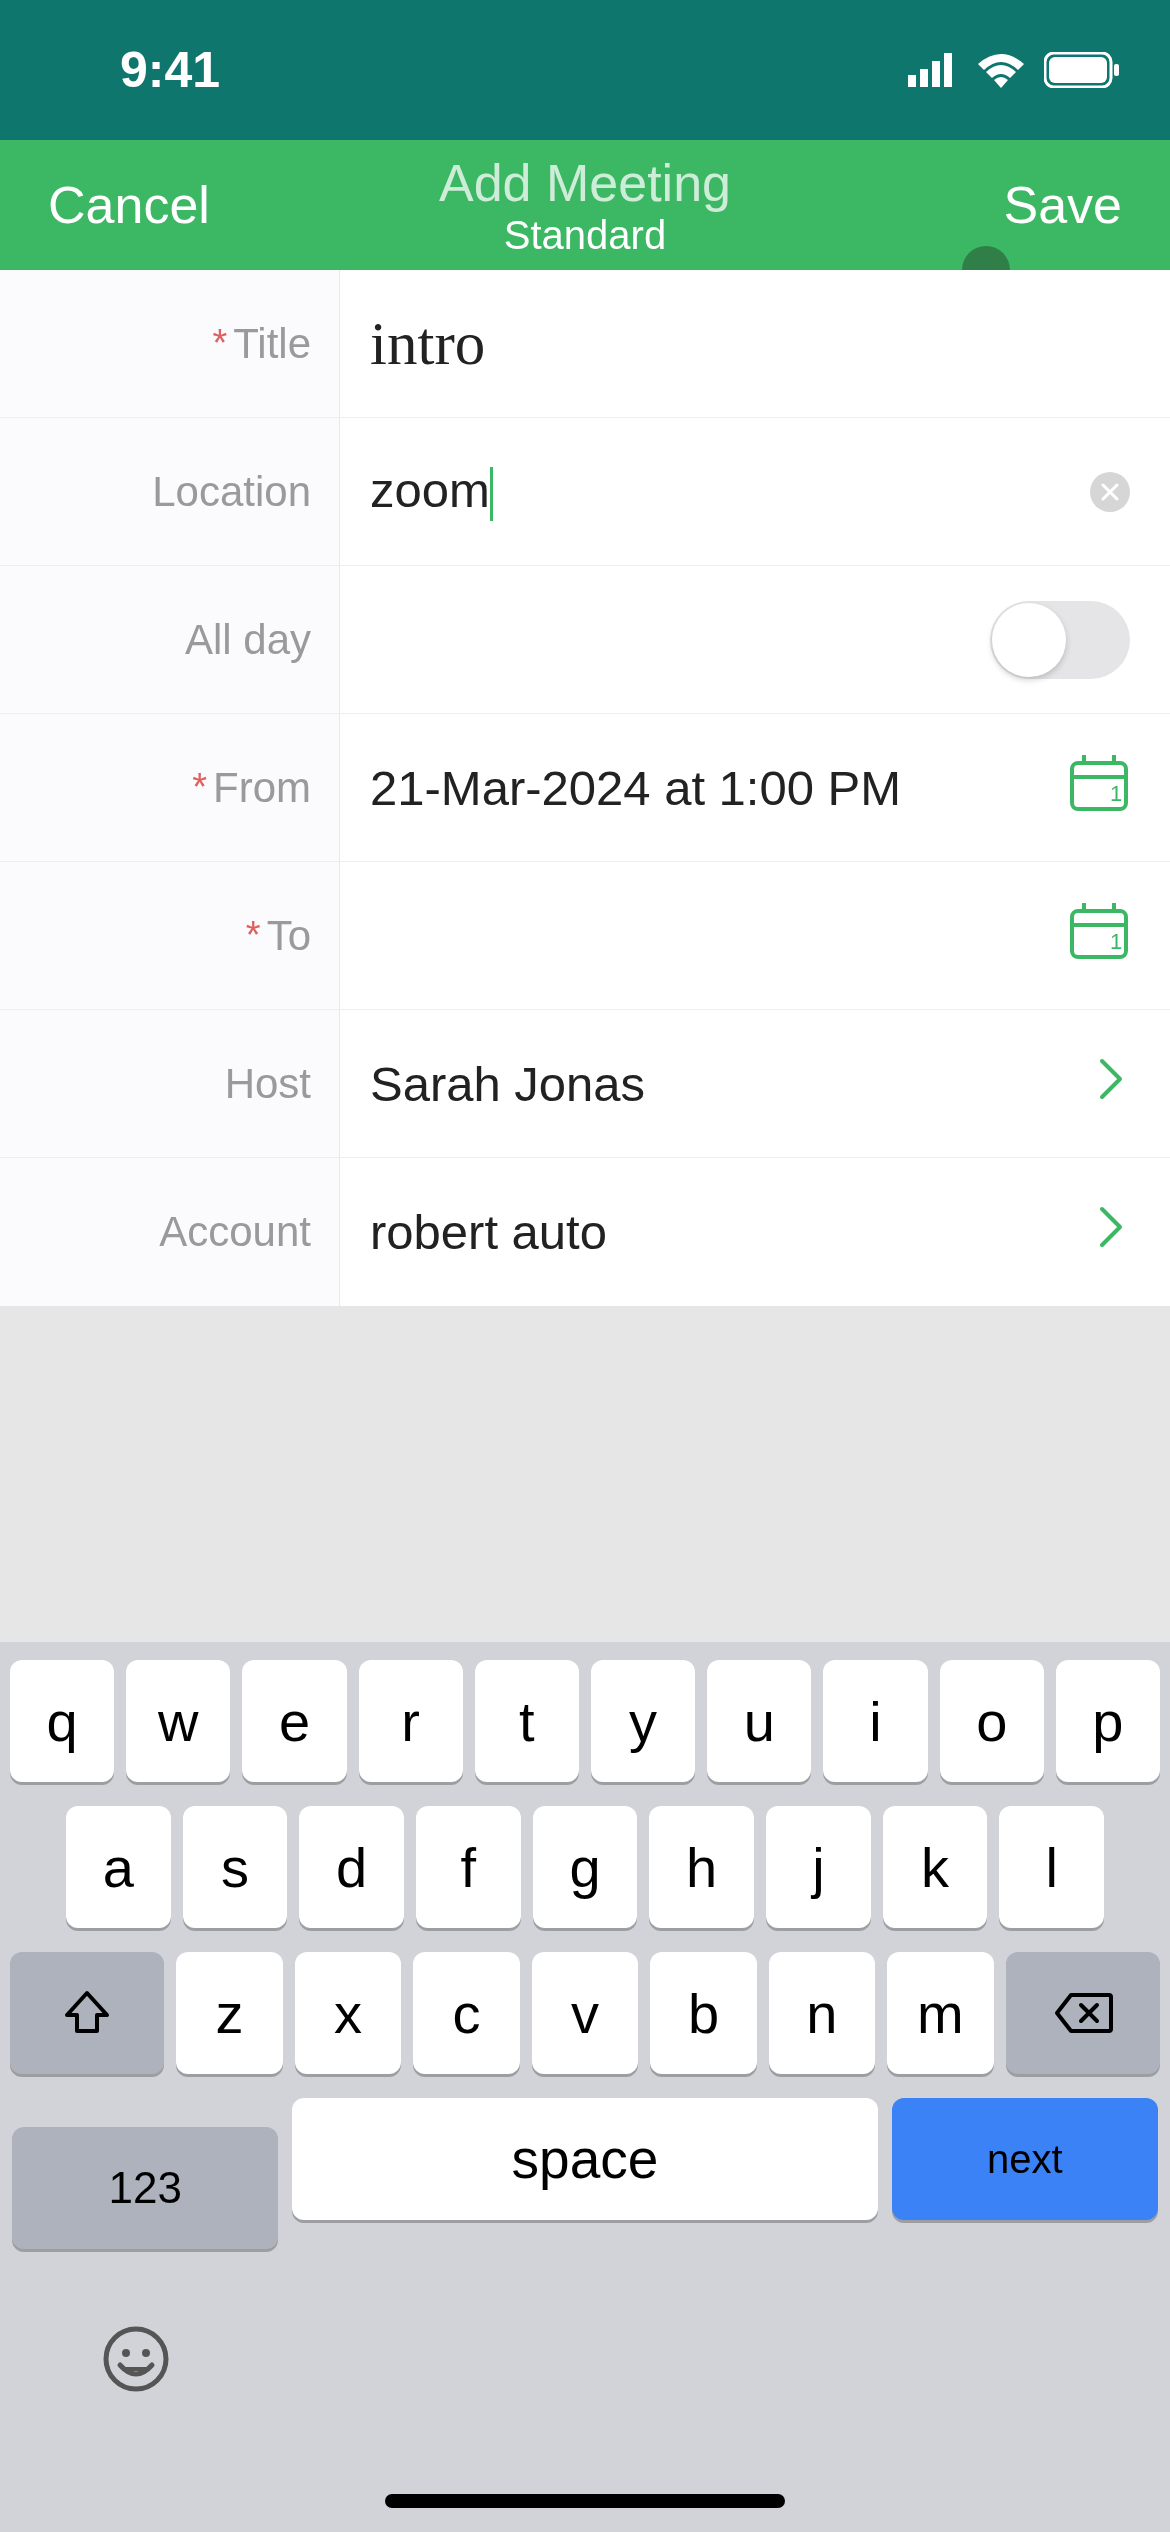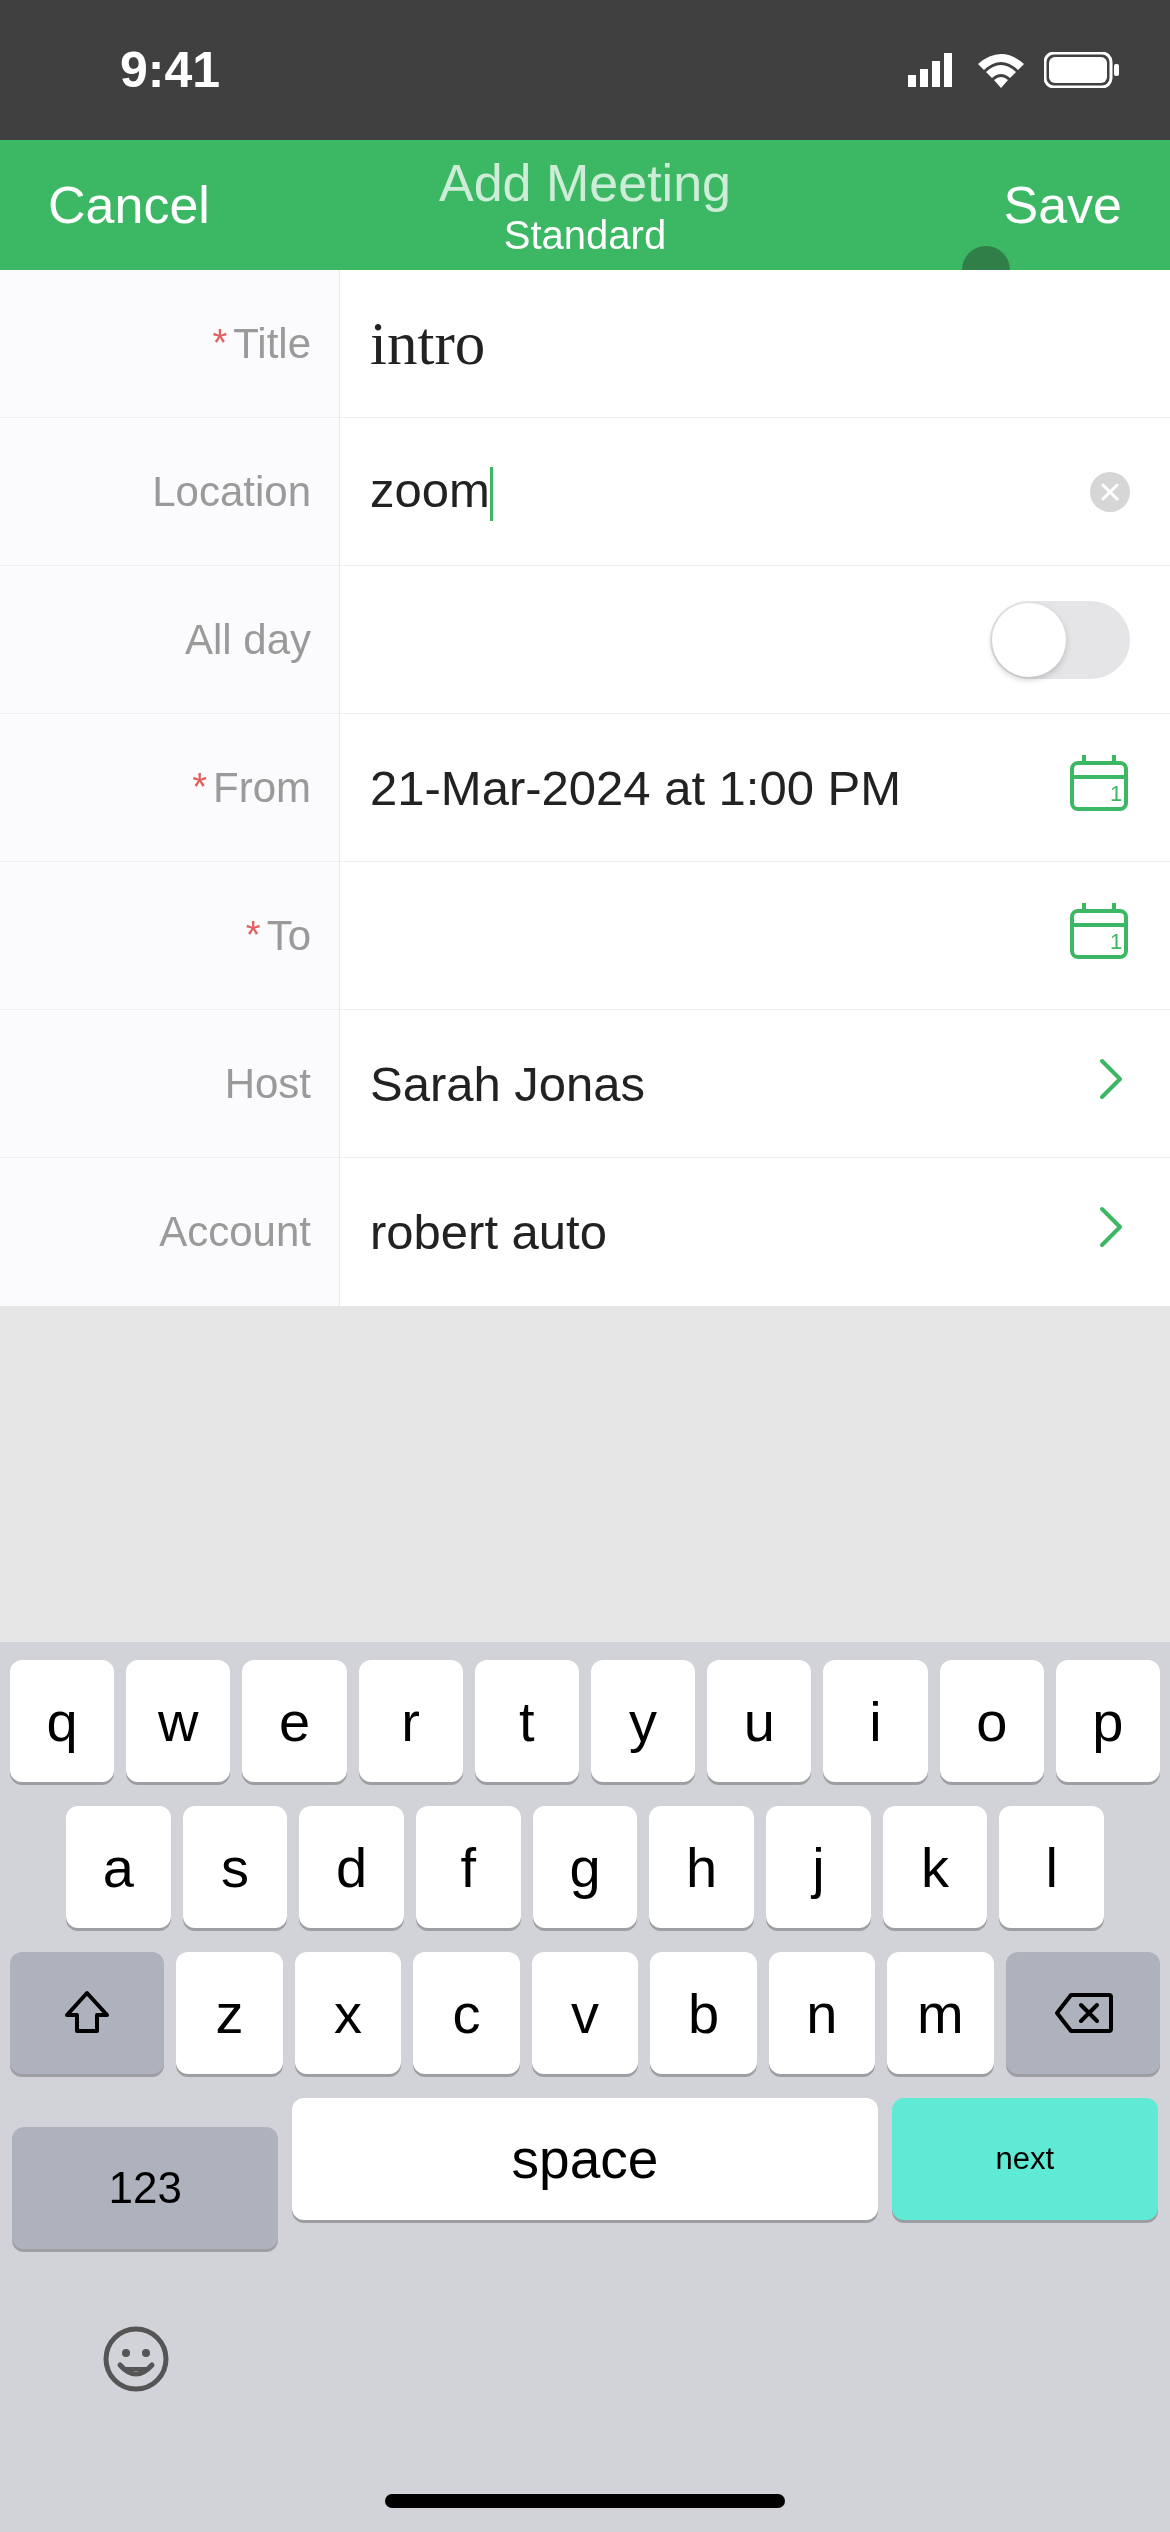--- a/index.html
+++ b/index.html
@@ -1,20 +1,20 @@
 <!DOCTYPE html>
 <html><head>
 <meta charset="utf-8">
 <style>
   * { box-sizing: border-box; margin: 0; padding: 0; }
   html, body { width: 1170px; height: 2532px; font-family: -apple-system, Helvetica, Arial, sans-serif; background: #e6e6e6; overflow: hidden; }
 
   .status-bar {
     height: 140px;
-    background: #404040;
+    background: #0f766e;
     display: flex;
     align-items: center;
     justify-content: space-between;
     padding: 0 50px 0 120px;
     color: #fff;
     font-size: 50px;
     font-weight: 600;
   }
   .status-right { display: flex; align-items: center; gap: 18px; }
 
@@ -157,21 +157,21 @@
     display: flex;
     align-items: center;
     justify-content: center;
     font-size: 56px;
     color: #000;
     box-shadow: 0 3px 0 rgba(0,0,0,0.25);
   }
   .krow2 { padding: 0 56px; }
   .key-wide { flex: 1.45; background: #aeb2bc; }
   .key-space { flex: 5.6; font-size: 55px; }
-  .key-next { flex: 2.55; background: #5eead4; font-size: 31px; }
+  .key-next { flex: 2.55; background: #3b82f6; font-size: 40px; }
   .key-123 { flex: 2.55; background: #aeb2bc; font-size: 44px; margin-top: 29px; }
   .krow4 { gap: 14px; padding: 0 2px; }
 
   .emoji-row {
     display: flex;
     align-items: center;
     padding: 50px 90px 0 90px;
   }
   .emoji-face {
     font-size: 70px;

